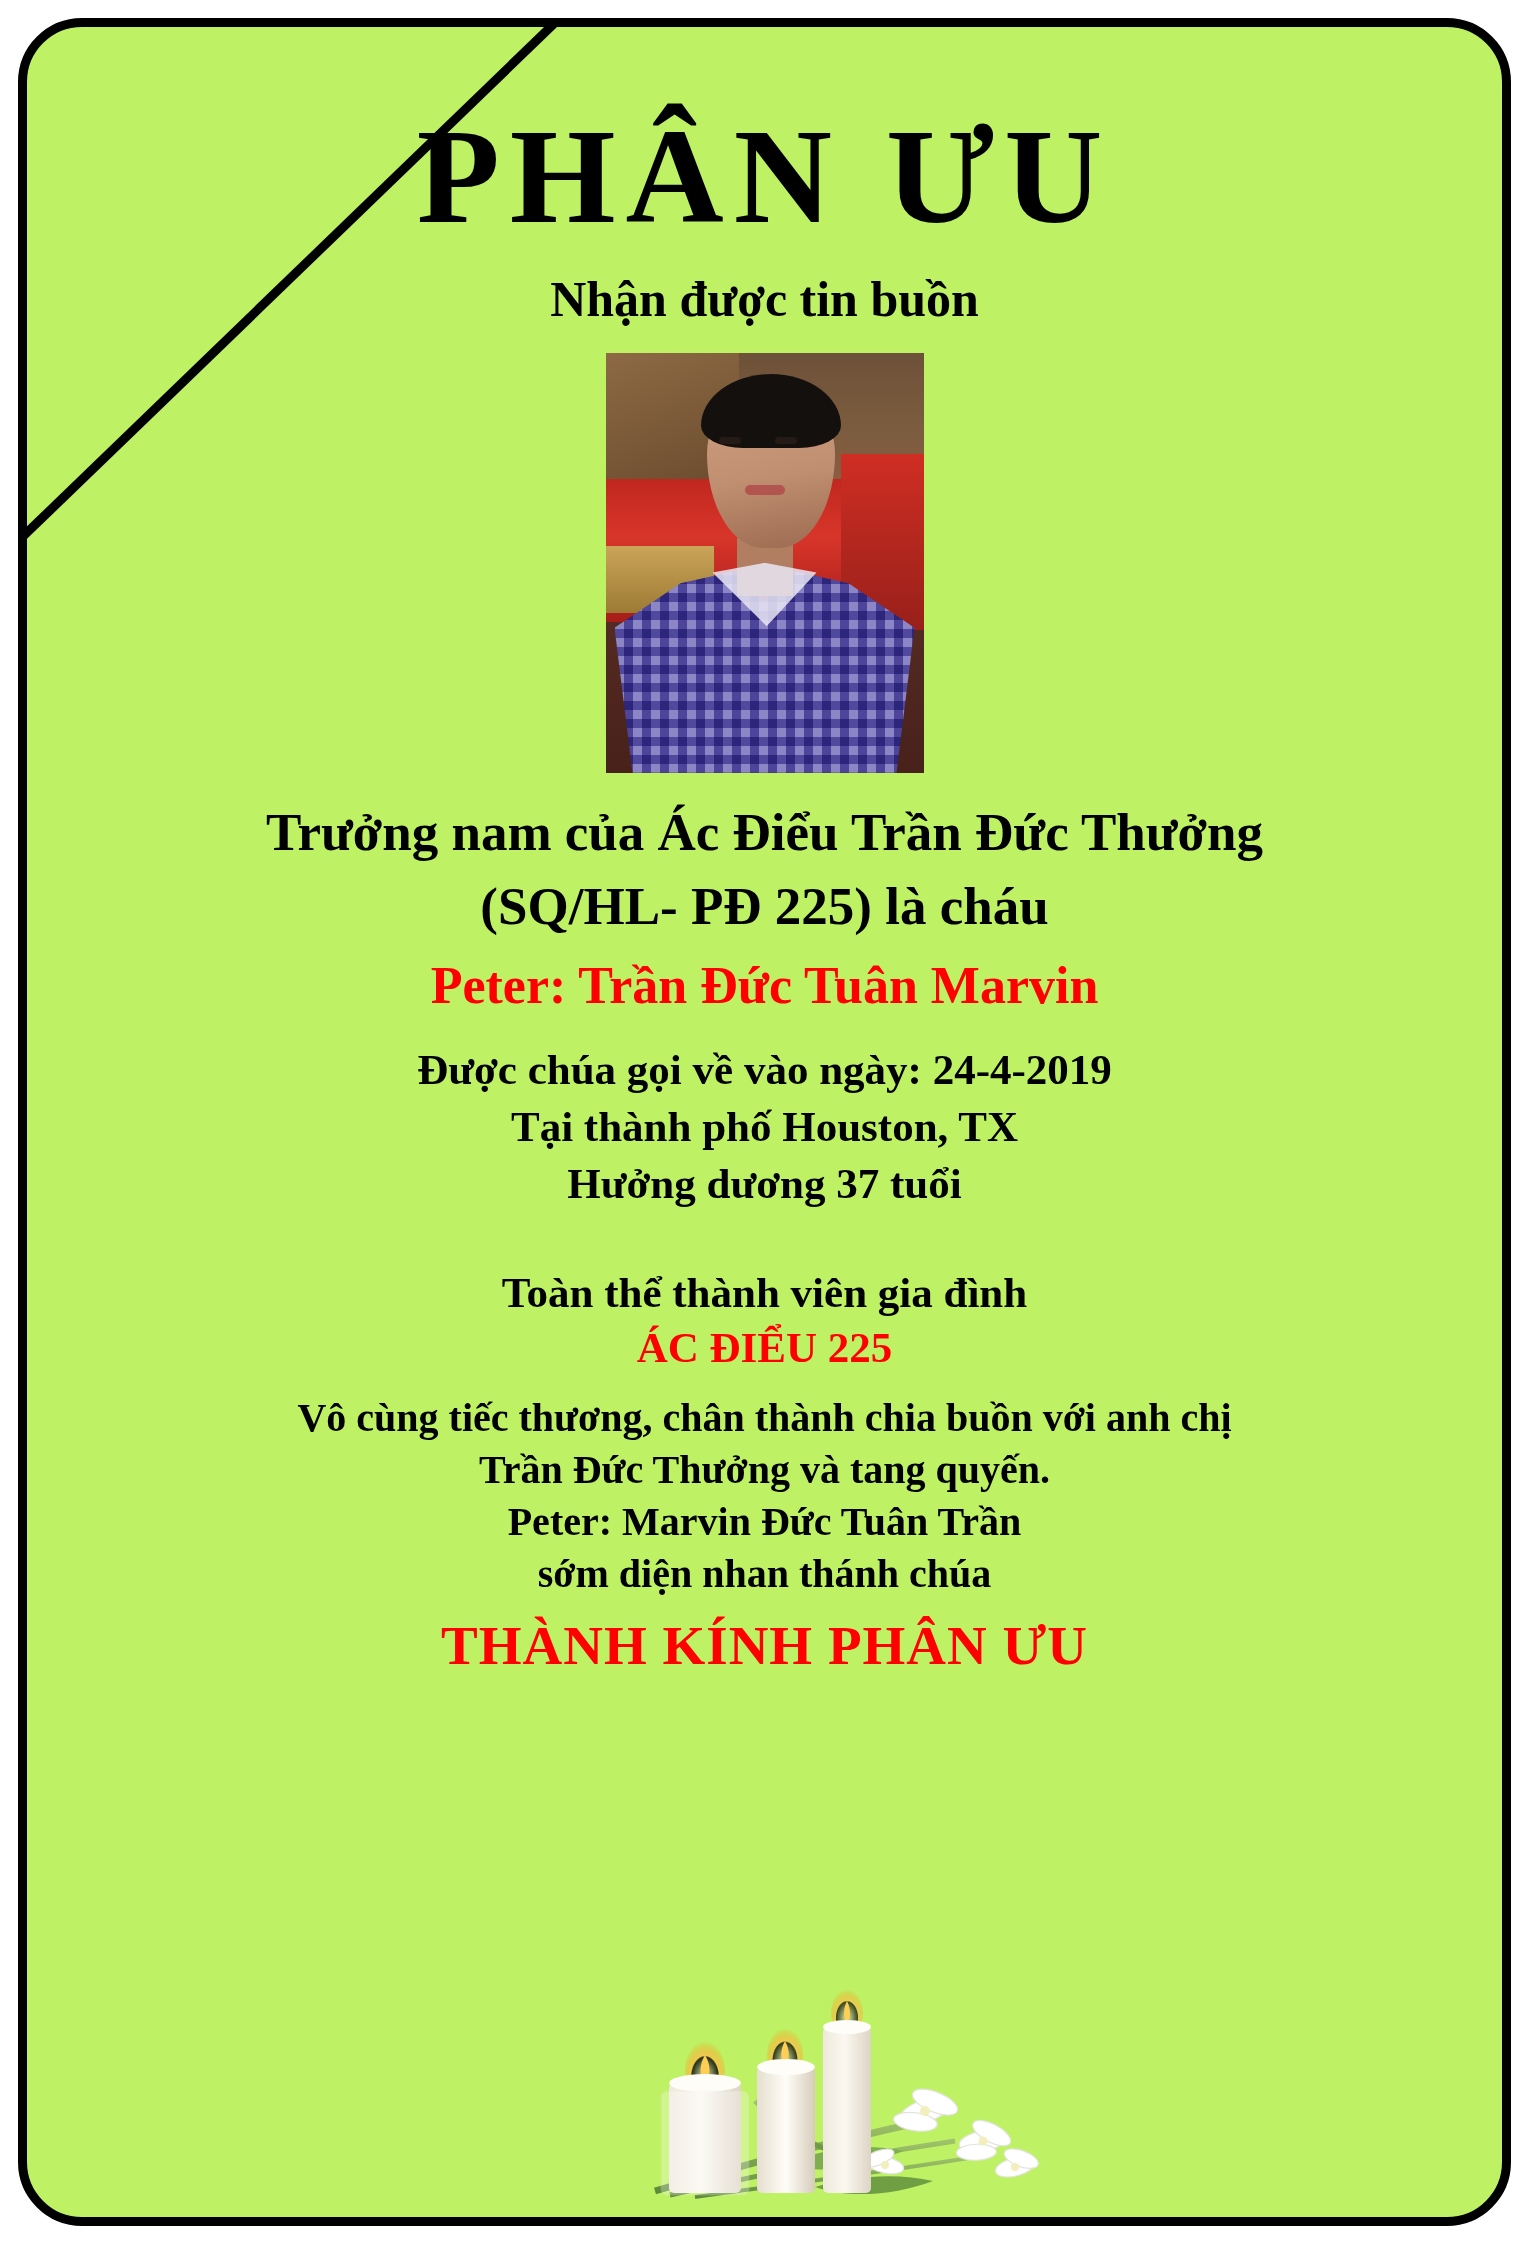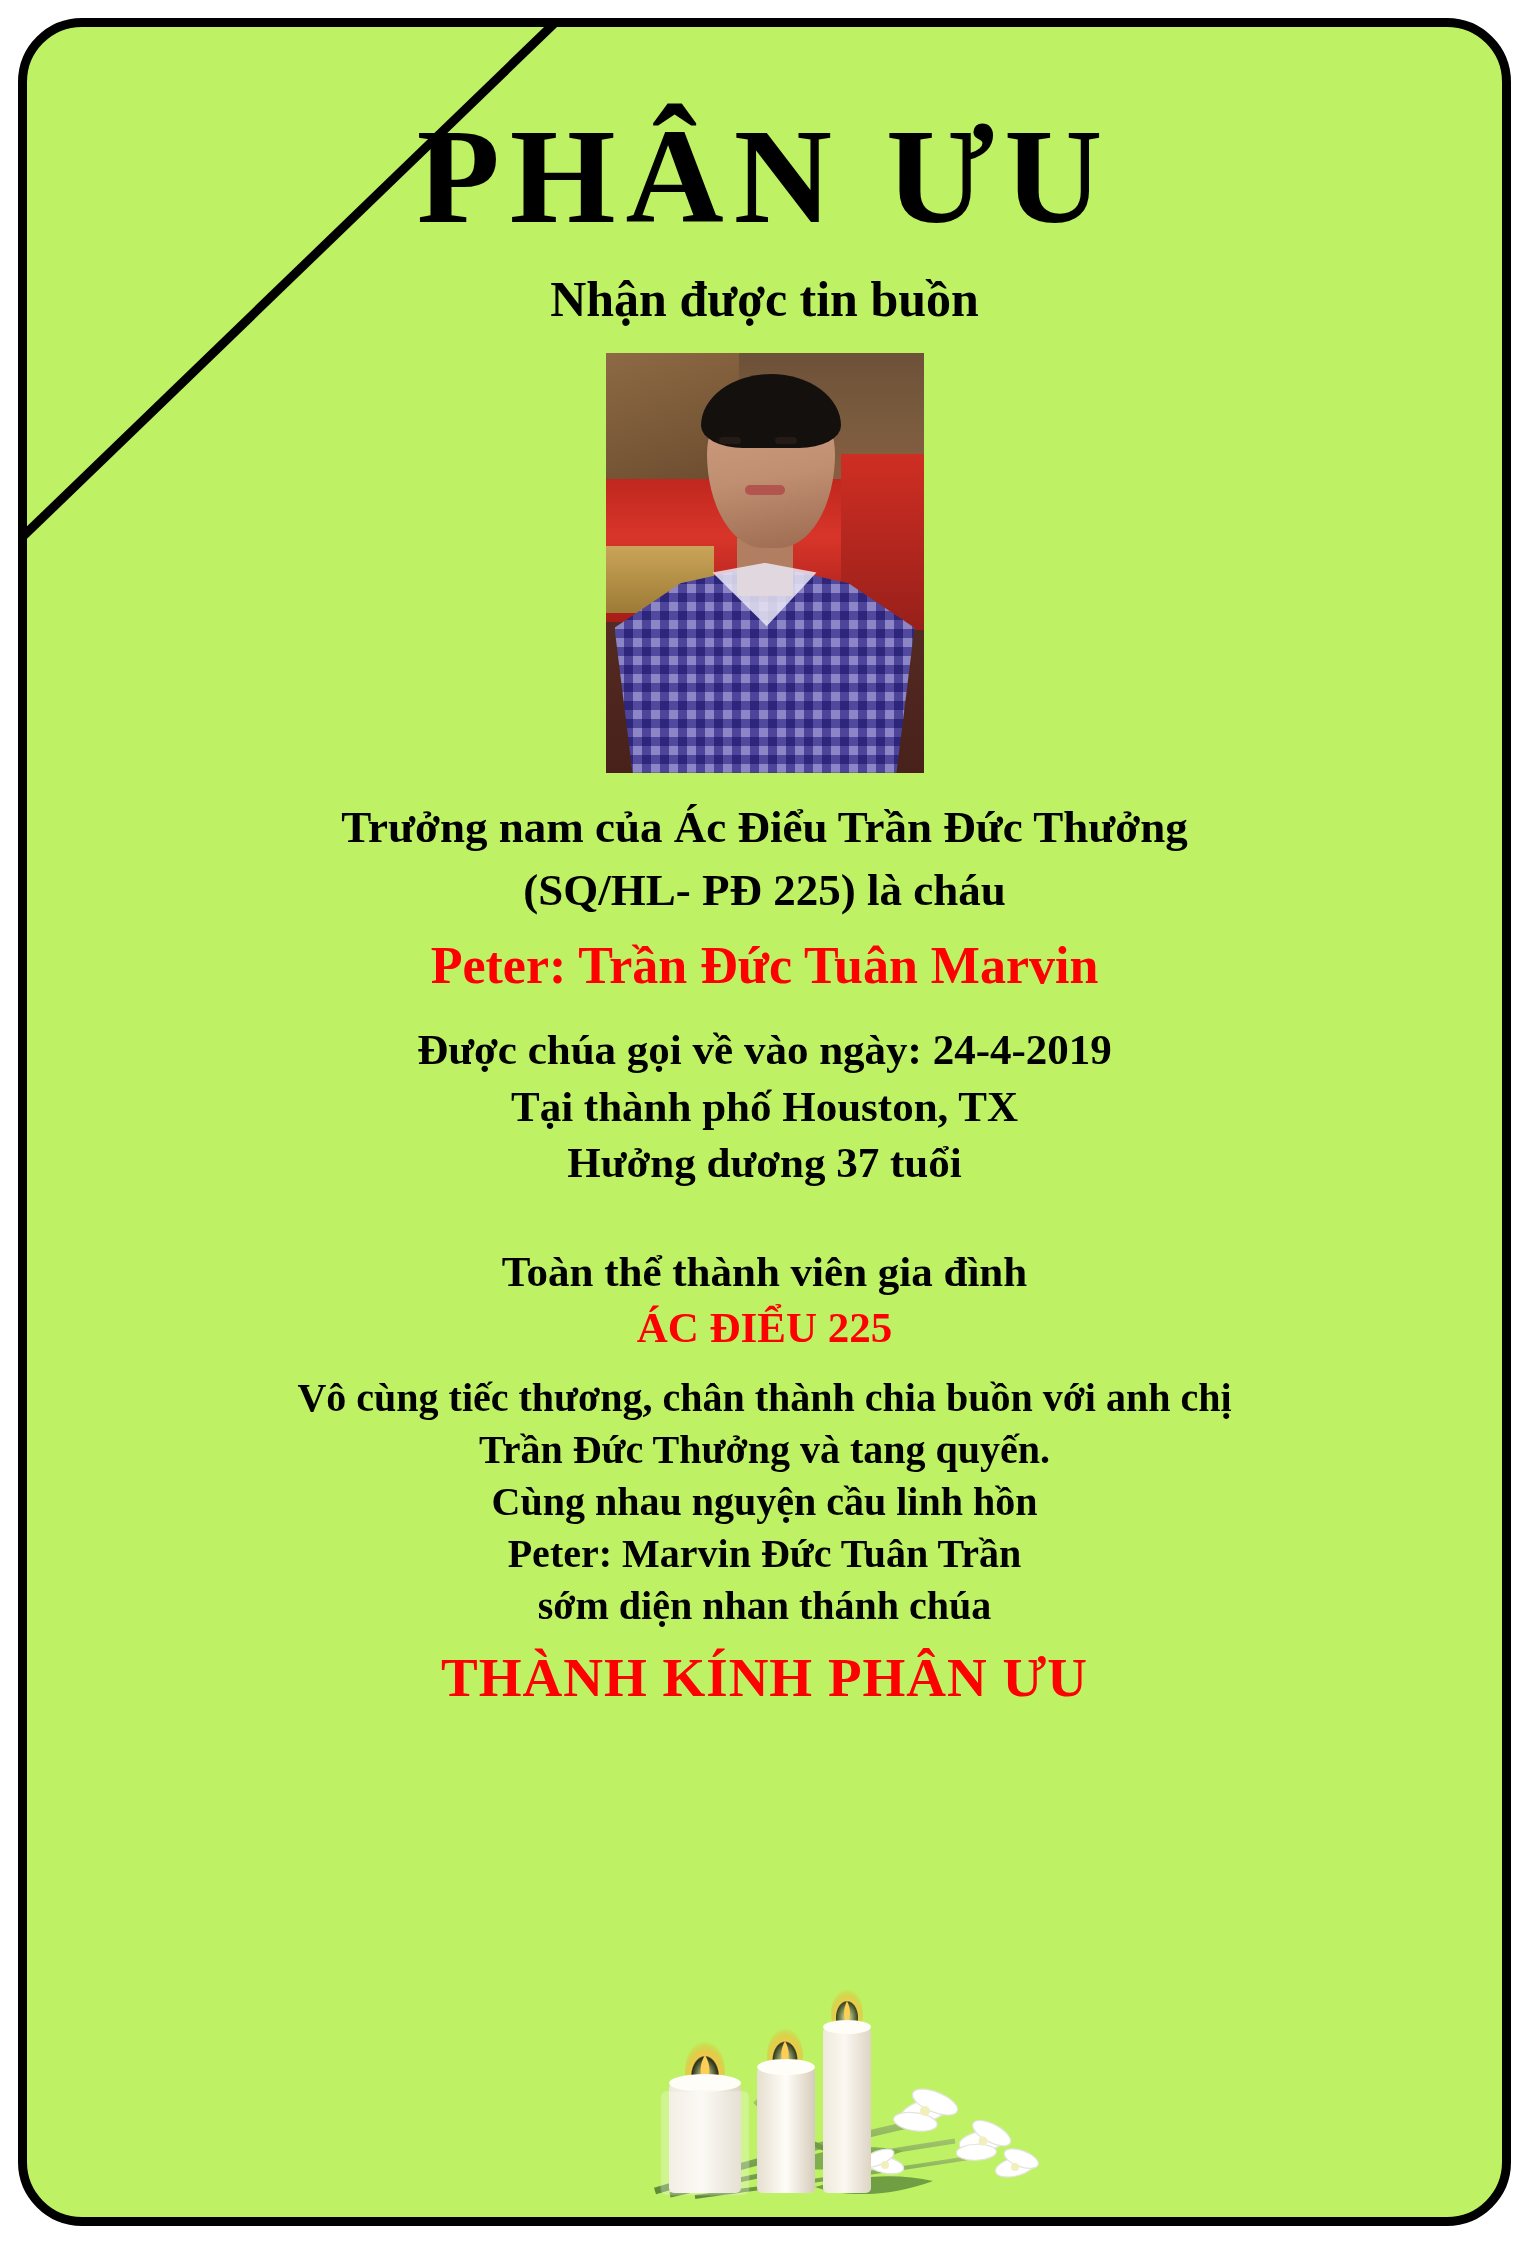--- a/index.html
+++ b/index.html
@@ -167,21 +167,21 @@
   }
   .portrait .neck {
     position: absolute;
     left: 50%; margin-left: -28px; top: 44%;
     width: 56px; height: 58px;
     background: #b27e62;
   }
 
   .lead {
     margin-top: 26px;
-    font-size: 45px;
+    font-size: 53px;
     font-weight: bold;
     line-height: 1.28;
     padding: 0 40px;
   }
 
   .name {
     margin-top: 16px;
     font-size: 52px;
     font-weight: bold;
     color: #ff0000;
@@ -274,21 +274,20 @@
       <div>Tại thành phố Houston, TX</div>
       <div>Hưởng dương 37 tuổi</div>
     </div>
 
     <div class="block-b">Toàn thể thành viên gia đình</div>
     <div class="red-line">ÁC ĐIỂU 225</div>
 
     <div class="block-c">
       <div>Vô cùng tiếc thương, chân thành chia buồn với anh chị</div>
       <div>Trần Đức Thưởng và tang quyến.</div>
-      <div>Cùng nhau nguyện cầu linh hồn</div>
       <div>Peter: Marvin Đức Tuân Trần</div>
       <div>sớm diện nhan thánh chúa</div>
     </div>
 
     <div class="closing">THÀNH KÍNH PHÂN ƯU</div>
   </div>
 
   <div class="candles">
     <svg viewBox="0 0 620 250" width="620" height="250" xmlns="http://www.w3.org/2000/svg">
       <defs>

